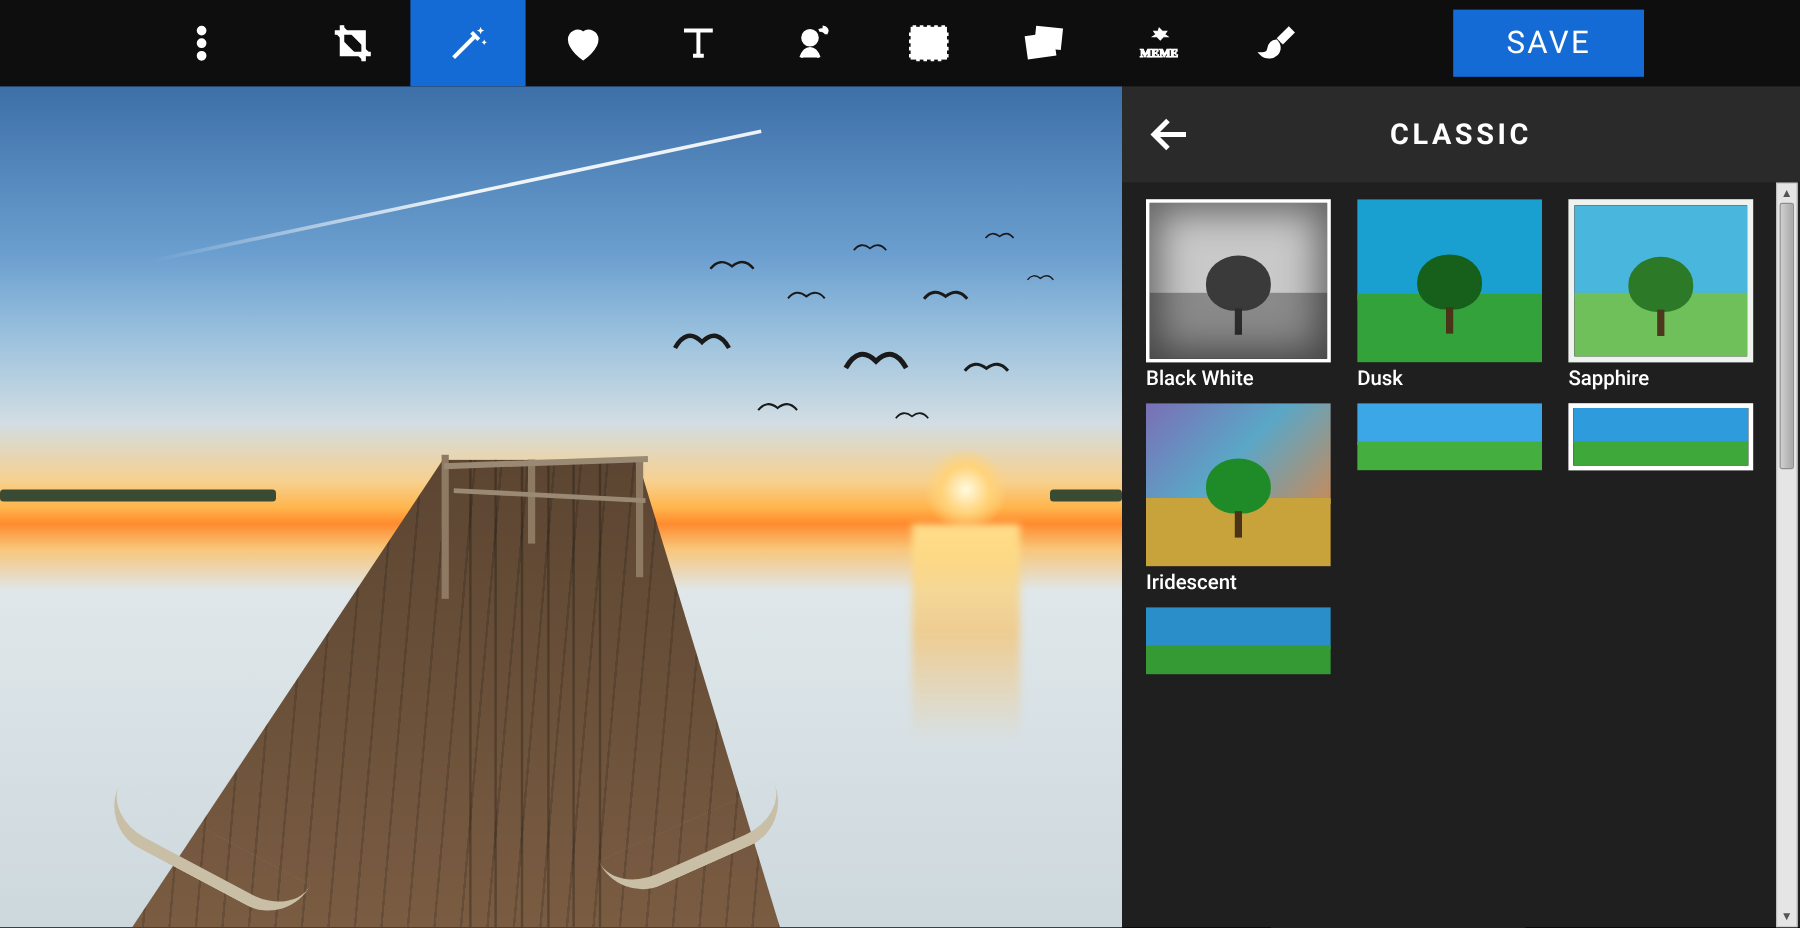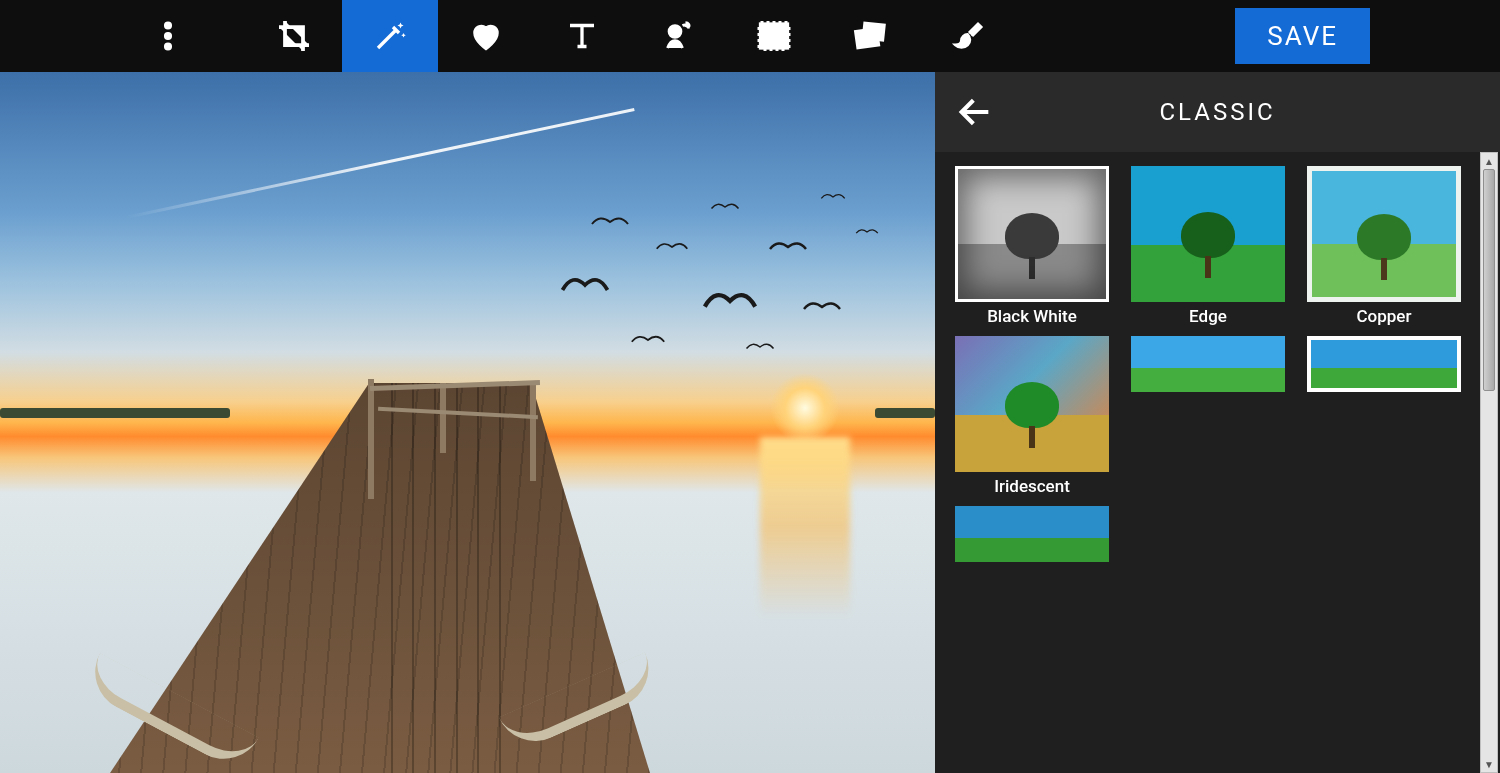--- a/index.html
+++ b/index.html
@@ -31,21 +31,21 @@
   }
   .tool-btn.active {
     background: #146bd6;
   }
   .tool-btn svg { width: 36px; height: 36px; fill: currentColor; stroke: currentColor; }
   .spacer { flex: 1; }
   .save-btn {
     background: #146bd6;
     color: #fff;
     height: 56px;
-    padding: 0 32px;
+    padding: 0 44px;
     display: flex;
     align-items: center;
     justify-content: center;
     font-size: 26px;
     letter-spacing: 2px;
     margin-right: 130px;
     cursor: pointer;
     margin-left: 10px;
   }
   .content {
@@ -154,20 +154,21 @@
     background: #1f1f1f;
     display: flex;
     flex-direction: column;
   }
   .panel-header {
     height: 80px;
     background: #2a2a2a;
     display: flex;
     align-items: center;
     position: relative;
+    font-weight: bold;
   }
   .back-btn {
     width: 80px;
     height: 80px;
     display: flex;
     align-items: center;
     justify-content: center;
     cursor: pointer;
   }
   .panel-title {
@@ -186,21 +187,21 @@
   .filter-grid {
     position: absolute;
     top: 14px;
     left: 20px;
     right: 30px;
     display: grid;
     grid-template-columns: repeat(3, 154px);
     column-gap: 22px;
     row-gap: 8px;
   }
-  .filter-item { text-align: center; cursor: pointer; }
+  .filter-item { cursor: pointer; }
   .thumb {
     width: 154px;
     height: 136px;
     box-sizing: border-box;
     position: relative;
     overflow: hidden;
   }
   .thumb-inner {
     position: absolute;
     inset: 0;
@@ -308,20 +309,26 @@
     <svg viewBox="0 0 24 24" fill="none" stroke="#fff" stroke-width="2.2">
         <rect x="3" y="4" width="18" height="16"></rect>
         <rect x="3" y="4" width="18" height="16" stroke-dasharray="2 2" stroke-width="4" stroke="#fff" fill="none"></rect>
       </svg>
   </div>
   <div class="tool-btn">
     <svg viewBox="0 0 24 24" fill="none" stroke="#fff" stroke-width="2">
         <rect x="3" y="8" width="14" height="11" transform="rotate(-8 10 13)"></rect>
         <rect x="8" y="4" width="13" height="10" transform="rotate(6 14 9)"></rect>
         <circle cx="13" cy="8" r="1.4" fill="#fff"></circle>
+      </svg>
+  </div>
+  <div class="tool-btn">
+    <svg viewBox="0 0 40 30">
+        <path d="M20 1l3 3h4l-2 3 3 2h-4l-3 3-3-3h-4l3-2-2-3h4z" fill="#fff"></path>
+        <text x="20" y="28" text-anchor="middle" font-size="11" font-weight="900" fill="#fff" font-family="Arial Black">MEME</text>
       </svg>
   </div>
   <div class="tool-btn">
     <svg viewBox="0 0 24 24" fill="none" stroke="#fff" stroke-width="2">
         <path d="M14 10l6-6 2 2-6 6"></path>
         <path d="M13 11c-2 0-4 2-4 4 0 2-2 3-4 3 2 2 6 2 8 0 2-2 2-5 0-7z" fill="#fff"></path>
       </svg>
   </div>
   <div class="spacer"></div>
   <div class="save-btn">SAVE</div>
@@ -419,34 +426,34 @@
             <div class="thumb">
               <div class="thumb-inner">
                 <div class="sky" style="background: rgb(26, 160, 208);"></div>
                 <div class="grass" style="background: rgb(52, 162, 58);"></div>
                 <div class="tree">
                   <div class="crown" style="background: rgb(22, 96, 27);"></div>
                   <div class="trunk" style="background: rgb(74, 52, 24);"></div>
                 </div>
               </div>
             </div>
-            <div class="filter-label">Edge</div>
+            <div class="filter-label">Dusk</div>
           </div>
           <div class="filter-item">
             <div class="thumb" style="border: 5px solid rgb(238, 243, 239);">
               <div class="thumb-inner">
                 <div class="sky" style="background: rgb(73, 182, 221);"></div>
                 <div class="grass" style="background: rgb(111, 191, 90);"></div>
                 <div class="tree">
                   <div class="crown" style="background: rgb(44, 122, 40);"></div>
                   <div class="trunk" style="background: rgb(76, 55, 29);"></div>
                 </div>
               </div>
             </div>
-            <div class="filter-label">Copper</div>
+            <div class="filter-label">Sapphire</div>
           </div>
           <div class="filter-item">
             <div class="thumb">
               <div class="thumb-inner">
                 <div class="sky" style="background: linear-gradient(135deg, rgb(122, 111, 181), rgb(90, 167, 199), rgb(199, 138, 90));"></div>
                 <div class="grass" style="background: rgb(200, 162, 58);"></div>
                 <div class="tree">
                   <div class="crown" style="background: rgb(31, 138, 40);"></div>
                   <div class="trunk" style="background: rgb(74, 52, 24);"></div>
                 </div>

